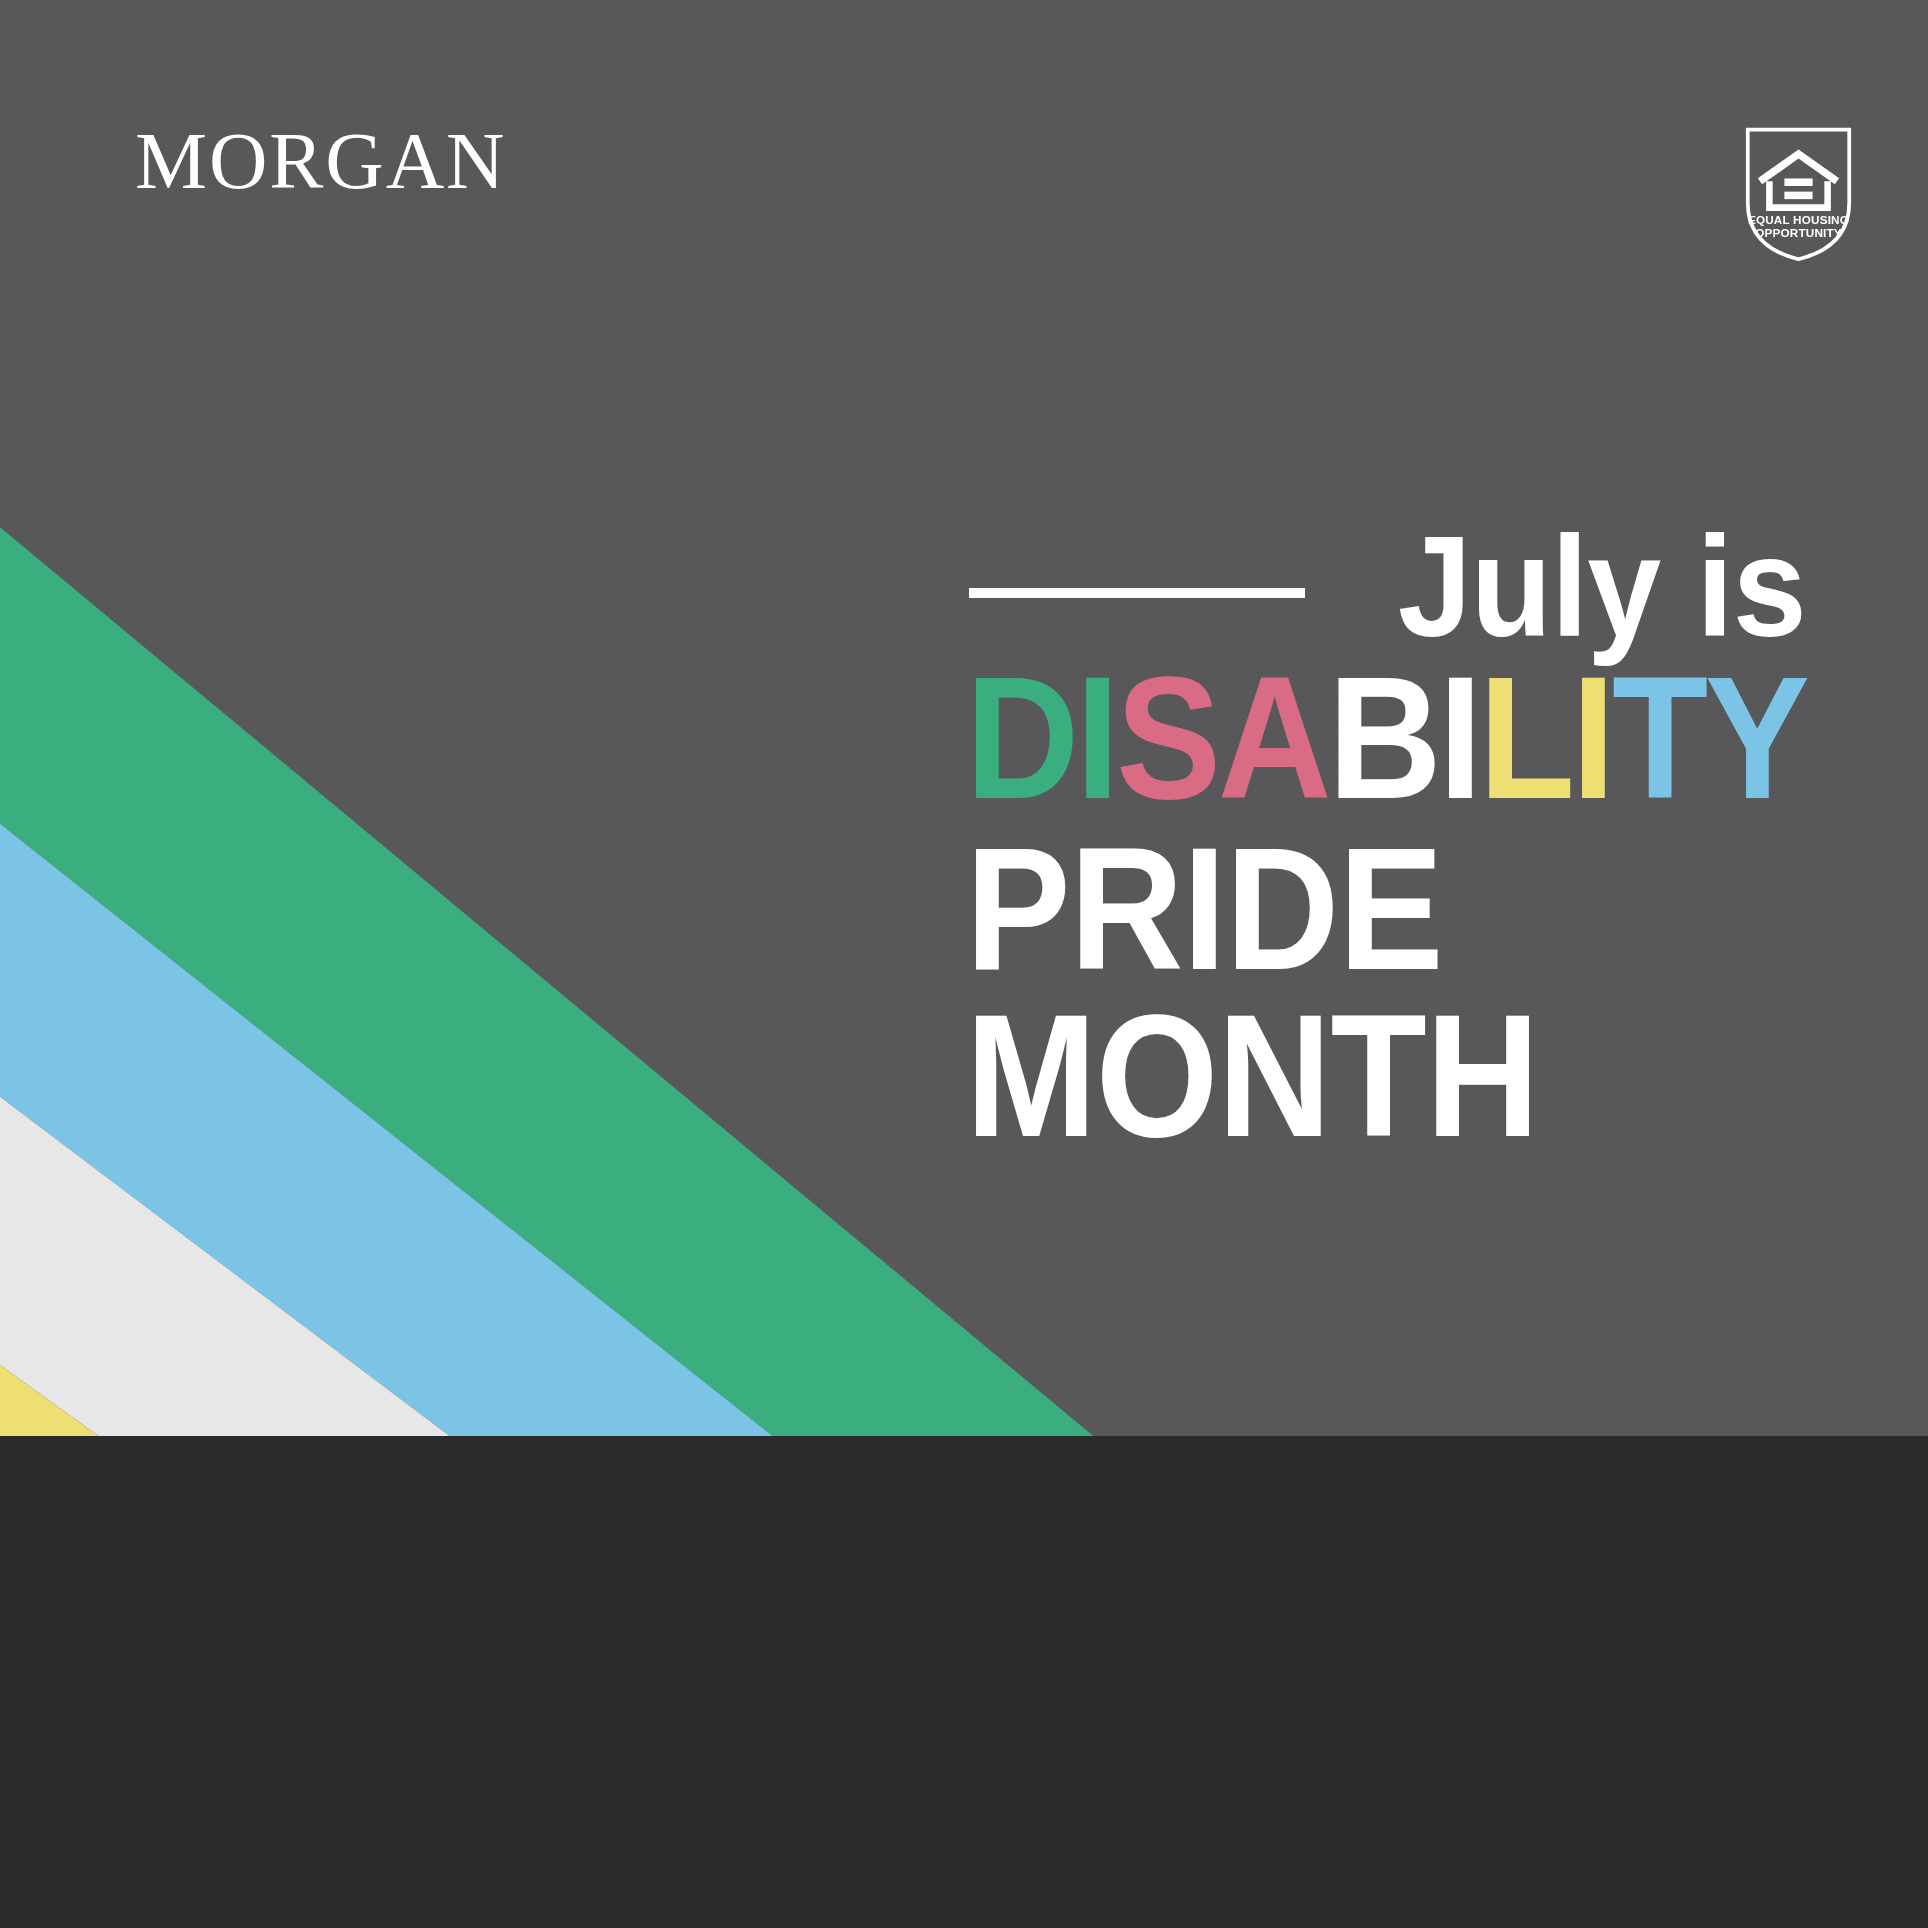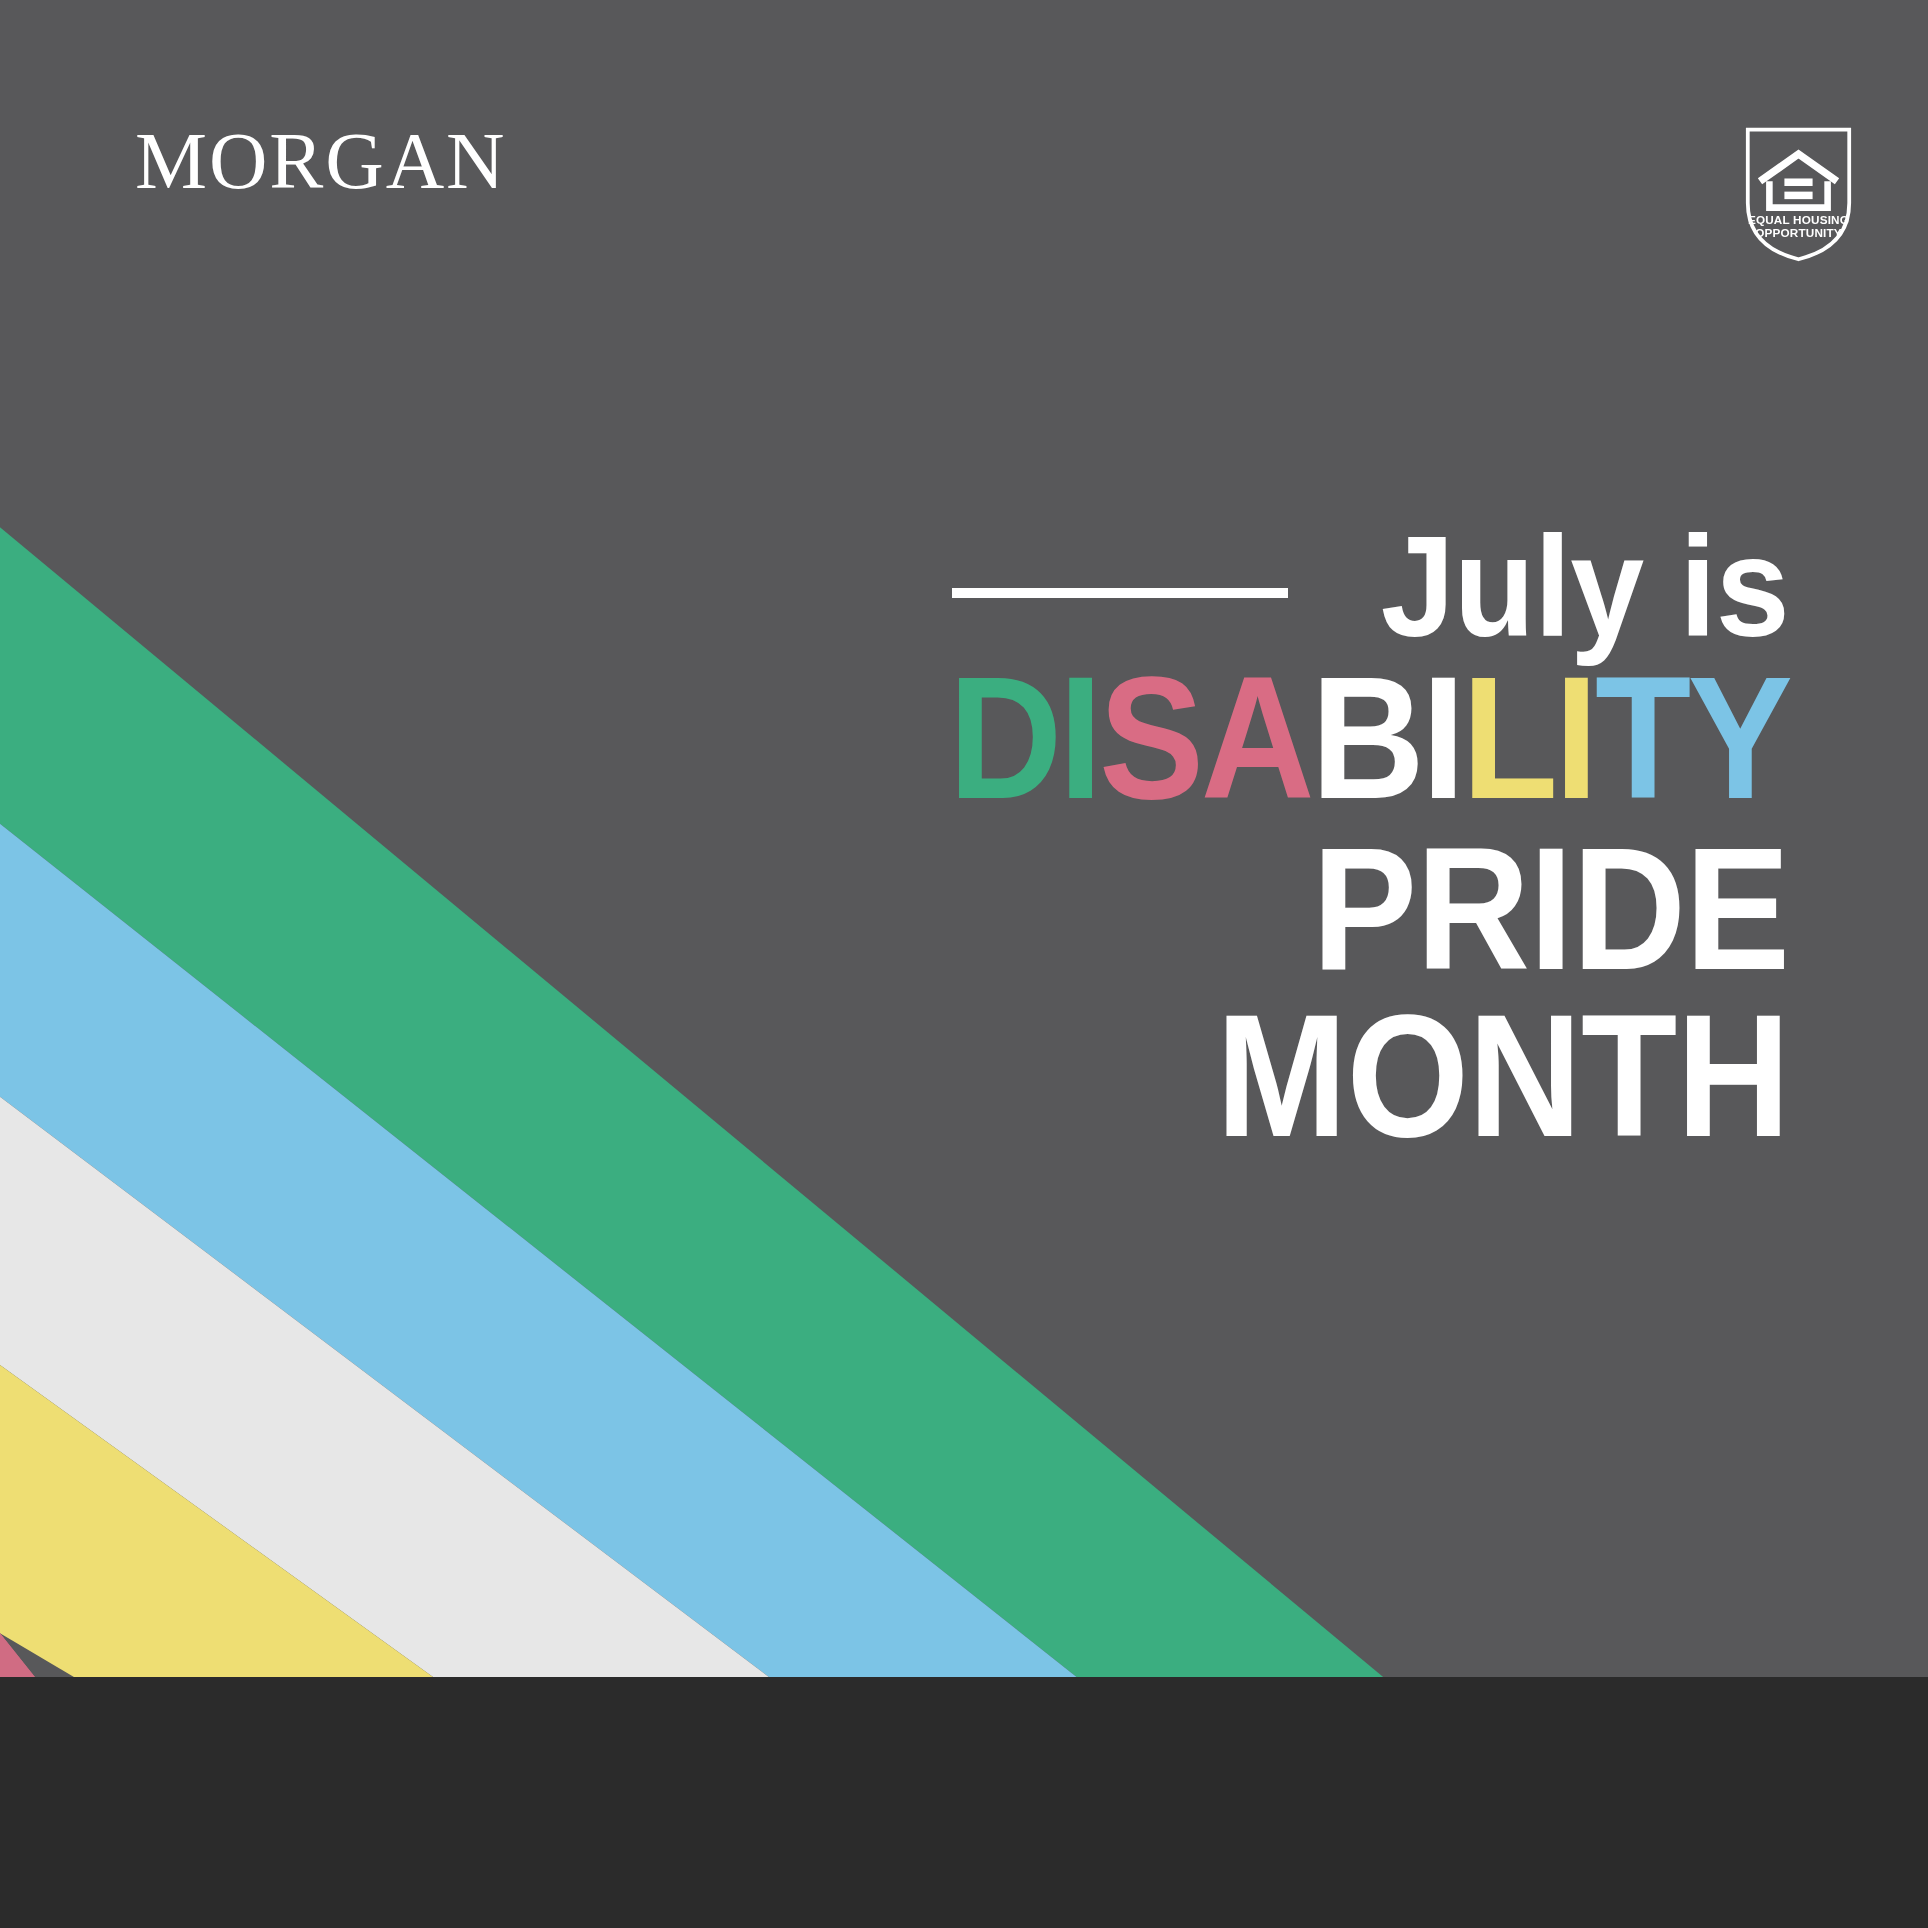--- a/index.html
+++ b/index.html
@@ -1,18 +1,18 @@
 <!DOCTYPE html>
 <html style="font-size:15px"><head>
 <meta charset="utf-8">
 <style>
   html,body{margin:0;padding:0;background:#2b2b2b;}
   #stage{
     position:relative;
-    width:1928px;height:1677px;
+    width:1928px;height:1436px;
     overflow:hidden;
     background:#58585A;
     font-family:"Liberation Sans", sans-serif;
     -webkit-font-smoothing:antialiased;
   }
 
   
   #stripes{
     position:absolute;
     left:0;top:0;width:1928px;height:1928px;
@@ -54,24 +54,24 @@
     left:1710px;top:124px;
     width:113px;height:139px;
     z-index:5;
     margin-left:32px;
   }
   #eho svg{display:block;width:113px;height:139px;}
 
   
   #headline{
     position:absolute;
-    right:139px;
+    right:122px;
     top:516px;
     z-index:6;
-    text-align:right;
+    text-align:left;
     line-height:1;
   }
   .line{
     display:block;
     white-space:nowrap;
     line-height:1;
   }
 
   .line-julyis{
     display:flex;

